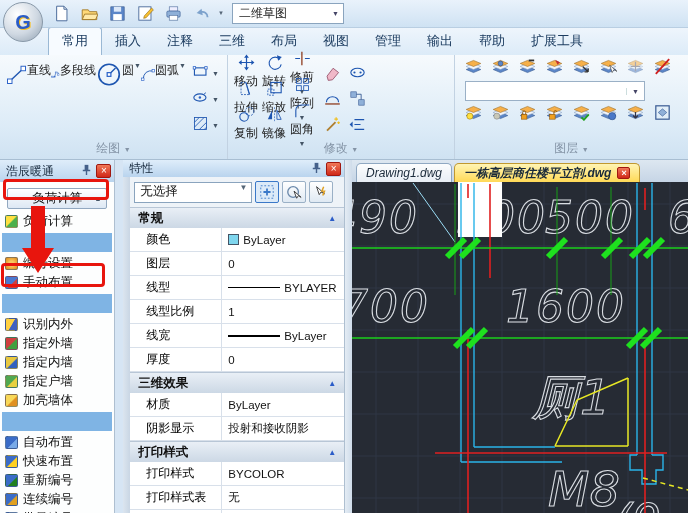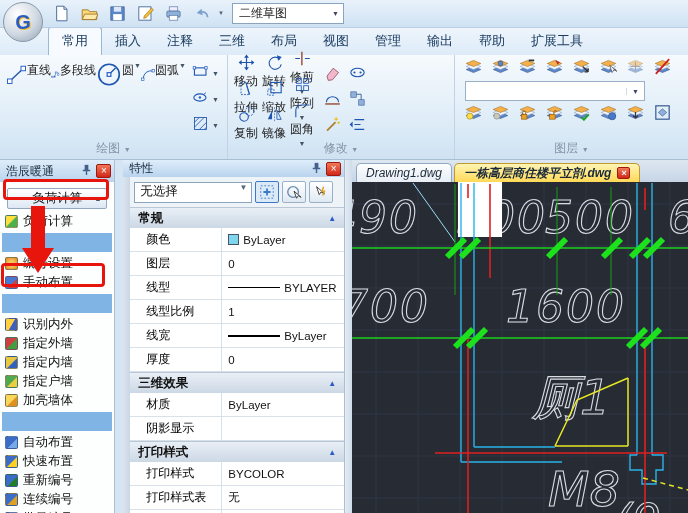--- a/index.html
+++ b/index.html
@@ -641,20 +641,23 @@
               <span class="dd">▲</span>
             </div>
           <div class="prow">
             <div class="plab">材质</div>
             <div class="pval">
                 <span>ByLayer</span>
               </div>
           </div>
           <div class="prow">
             <div class="plab">阴影显示</div>
+            <div class="pval">
+                <span>投射和接收阴影</span>
+              </div>
           </div>
 
           <div class="psec">
               <span>打印样式</span>
               <span class="dd">▲</span>
             </div>
           <div class="prow">
             <div class="plab">打印样式</div>
             <div class="pval">
                 <span>BYCOLOR</span>

